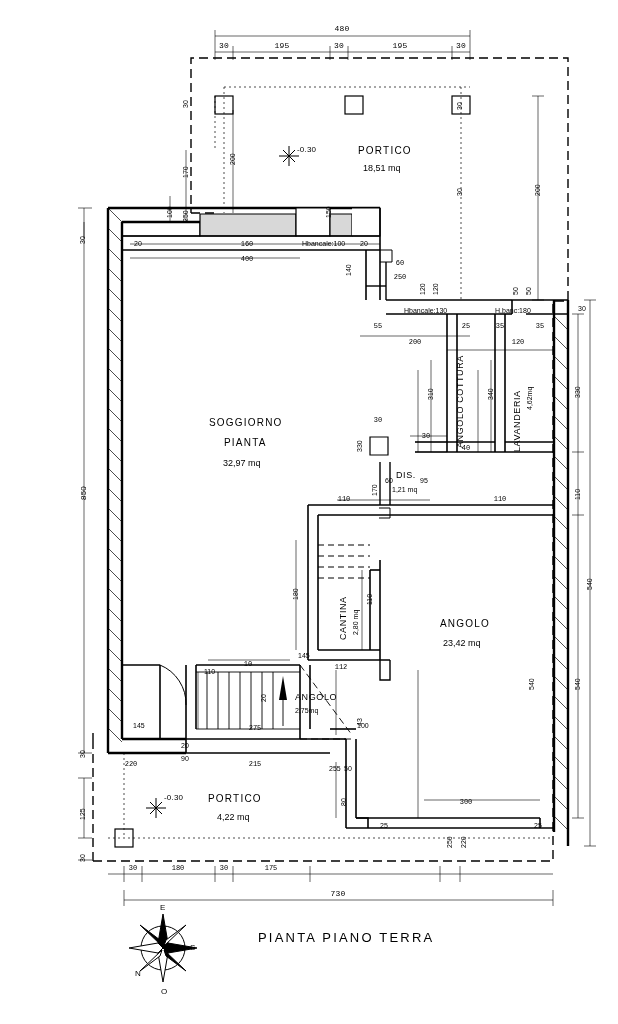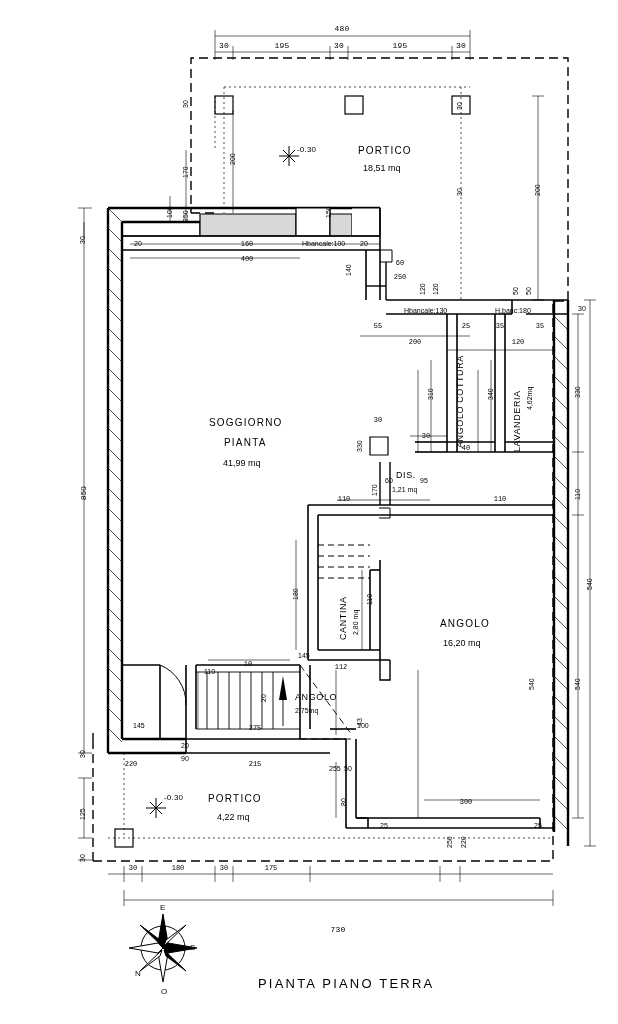--- a/index.html
+++ b/index.html
@@ -337,21 +337,21 @@
 <div class="lbl dim7" style="left:79px;top:820px;transform:rotate(-90deg);transform-origin:left top;">125</div>
 <div class="lbl dim7" style="left:79px;top:862px;transform:rotate(-90deg);transform-origin:left top;">30</div>
 
 <div class="lbl dim7" style="left:574px;top:398px;transform:rotate(-90deg);transform-origin:left top;">330</div>
 <div class="lbl dim7" style="left:574px;top:500px;transform:rotate(-90deg);transform-origin:left top;">110</div>
 <div class="lbl dim7" style="left:574px;top:690px;transform:rotate(-90deg);transform-origin:left top;">540</div>
 <div class="lbl dim7" style="left:586px;top:590px;transform:rotate(-90deg);transform-origin:left top;">540</div>
 
 <div class="lbl room" style="left:209px;top:417px;">SOGGIORNO</div>
 <div class="lbl room" style="left:224px;top:437px;">PIANTA</div>
-<div class="lbl area" style="left:223px;top:458px;">41,99 mq</div>
+<div class="lbl area" style="left:223px;top:458px;">32,97 mq</div>
 
 <div class="lbl roomsm" style="left:455px;top:448px;transform:rotate(-90deg);transform-origin:left top;">ANGOLO  COTTURA</div>
 
 <div class="lbl roomsm" style="left:512px;top:452px;transform:rotate(-90deg);transform-origin:left top;">LAVANDERIA</div>
 <div class="lbl dim7" style="left:526px;top:410px;transform:rotate(-90deg);transform-origin:left top;">4,62mq</div>
 <div class="lbl dim7" style="left:427px;top:400px;transform:rotate(-90deg);transform-origin:left top;">310</div>
 <div class="lbl dim7" style="left:487px;top:400px;transform:rotate(-90deg);transform-origin:left top;">340</div>
 <div class="lbl dim7 ctr" style="left:378px;top:416px;">30</div>
 <div class="lbl dim7" style="left:356px;top:452px;transform:rotate(-90deg);transform-origin:left top;">330</div>
 <div class="lbl dim7 ctr" style="left:426px;top:432px;">30</div>
@@ -364,21 +364,21 @@
 <div class="lbl dim7" style="left:420px;top:477px;">95</div>
 <div class="lbl dim7 ctr" style="left:344px;top:495px;">110</div>
 <div class="lbl dim7 ctr" style="left:500px;top:495px;">110</div>
 
 <div class="lbl roomsm" style="left:338px;top:640px;transform:rotate(-90deg);transform-origin:left top;">CANTINA</div>
 <div class="lbl dim7" style="left:352px;top:635px;transform:rotate(-90deg);transform-origin:left top;">2,80 mq</div>
 <div class="lbl dim7" style="left:292px;top:600px;transform:rotate(-90deg);transform-origin:left top;">180</div>
 <div class="lbl dim7" style="left:366px;top:605px;transform:rotate(-90deg);transform-origin:left top;">110</div>
 
 <div class="lbl room" style="left:440px;top:618px;">ANGOLO</div>
-<div class="lbl area" style="left:443px;top:638px;">16,20 mq</div>
+<div class="lbl area" style="left:443px;top:638px;">23,42 mq</div>
 <div class="lbl dim7" style="left:528px;top:690px;transform:rotate(-90deg);transform-origin:left top;">540</div>
 <div class="lbl dim7 ctr" style="left:466px;top:798px;">300</div>
 <div class="lbl dim7" style="left:380px;top:822px;">25</div>
 <div class="lbl dim7" style="left:534px;top:822px;">25</div>
 
 <div class="lbl roomsm" style="left:295px;top:692px;">ANGOLO</div>
 <div class="lbl dim7" style="left:295px;top:707px;">2,75mq</div>
 <div class="lbl dim7" style="left:204px;top:668px;">110</div>
 <div class="lbl dim7 ctr" style="left:248px;top:660px;">10</div>
 <div class="lbl dim7" style="left:298px;top:652px;">145</div>
@@ -400,23 +400,23 @@
 <div class="lbl dim7" style="left:460px;top:848px;transform:rotate(-90deg);transform-origin:left top;">220</div>
 
 <div class="lbl room" style="left:208px;top:793px;">PORTICO</div>
 <div class="lbl area" style="left:217px;top:812px;">4,22  mq</div>
 <div class="lbl dim" style="left:164px;top:793px;">-0.30</div>
 
 <div class="lbl dim7 ctr" style="left:133px;top:864px;">30</div>
 <div class="lbl dim7 ctr" style="left:178px;top:864px;">180</div>
 <div class="lbl dim7 ctr" style="left:224px;top:864px;">30</div>
 <div class="lbl dim7 ctr" style="left:271px;top:864px;">175</div>
-<div class="lbl dim ctr" style="left:338px;top:889px;margin-top:36px;">730</div>
-
-<div class="lbl title" style="left:258px;top:976px;">PIANTA PIANO TERRA</div>
+<div class="lbl dim ctr" style="left:338px;top:889px;">730</div>
+
+<div class="lbl title" style="left:258px;top:930px;">PIANTA PIANO TERRA</div>
 
 <svg style="position:absolute;left:118px;top:898px;width:90px;height:100px;">
   <g stroke="#000" fill="none" stroke-width="1">
     <circle cx="45" cy="50" r="22"></circle>
     <path d="M45 16 L50 45 L45 50 L40 45 Z" fill="#000"></path>
     <path d="M45 84 L50 55 L45 50 L40 55 Z" fill="#fff"></path>
     <path d="M11 50 L40 45 L45 50 L40 55 Z" fill="#fff"></path>
     <path d="M79 50 L50 45 L45 50 L50 55 Z" fill="#000"></path>
     <path d="M22 27 L44 48 L42 42 Z" fill="#000"></path>
     <path d="M68 27 L46 48 L48 42 Z" fill="#fff"></path>

